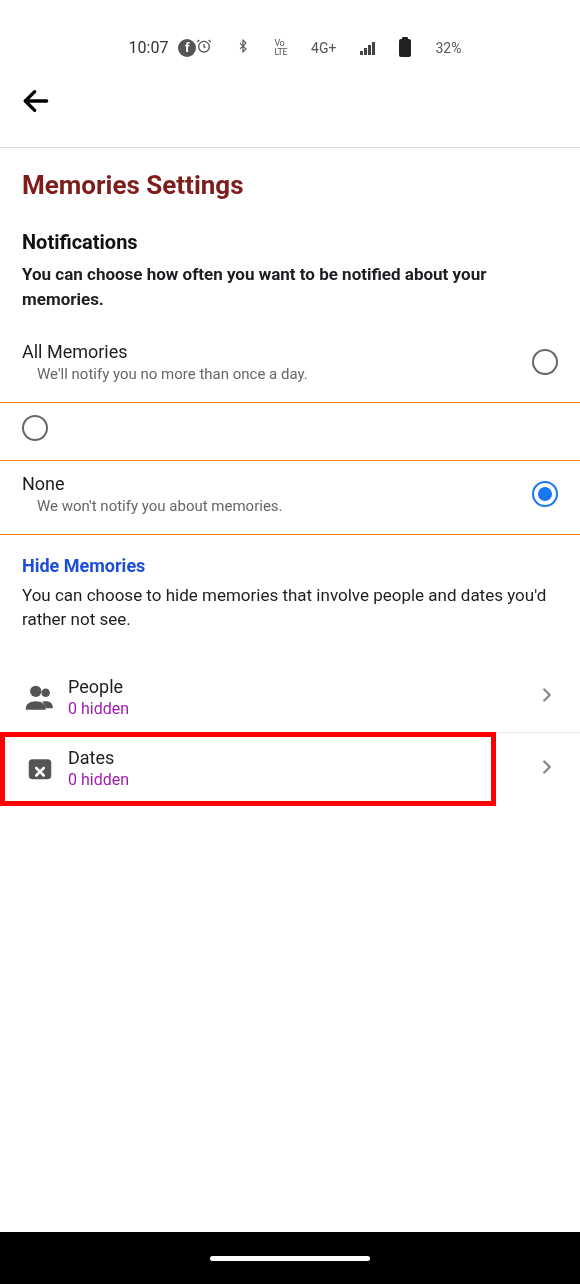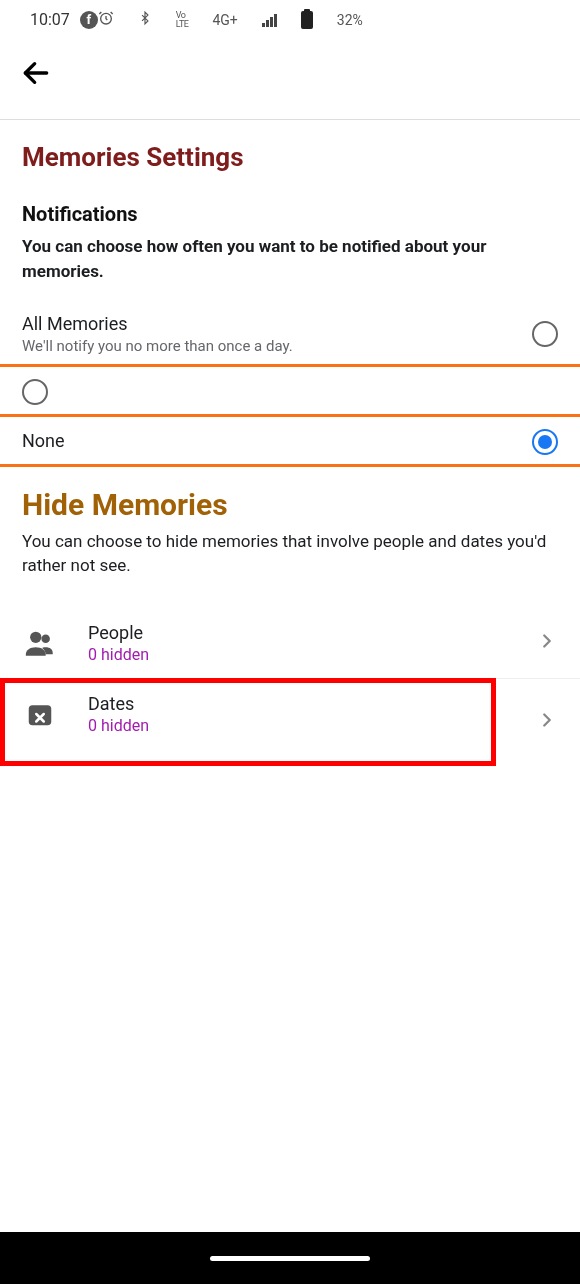--- a/index.html
+++ b/index.html
@@ -6,25 +6,26 @@
     body {
       width: 580px;
       height: 1284px;
       font-family: -apple-system, BlinkMacSystemFont, 'Segoe UI', Roboto, Helvetica, Arial, sans-serif;
       background: #fff;
       position: relative;
       overflow: hidden;
     }
     .status-bar {
       display: flex;
-      justify-content: flex-start;
+      justify-content: center;
       align-items: center;
       padding: 10px 20px 6px 30px;
       font-size: 16px;
       color: #333;
+      margin-top: 28px;
     }
     .status-left {
       display: flex;
       align-items: center;
       gap: 10px;
     }
     .status-right {
       display: flex;
       align-items: center;
       gap: 24px;
@@ -90,34 +91,35 @@
       font-size: 17px;
       color: #1c1e21;
       padding: 2px 22px 18px;
       line-height: 1.45;
       font-weight: bold;
     }
     .option-row {
       display: flex;
       justify-content: space-between;
       align-items: center;
-      padding: 12px 22px 9px;
-      border-bottom: 3px solid #f97316;
+      padding: 12px 22px 19px;
+      border-bottom: 1px solid #f97316;
     }
     .option-text {
       flex: 1;
     }
     .option-title {
       font-size: 18px;
       color: #1c1e21;
       margin-bottom: 3px;
     }
     .option-sub {
       font-size: 15px;
       color: #65676b;
+      margin-left: 15px;
     }
     .radio {
       width: 26px;
       height: 26px;
       border: 2.5px solid #666;
       border-radius: 50%;
       display: flex;
       align-items: center;
       justify-content: center;
       cursor: pointer;
@@ -126,43 +128,43 @@
       border-color: #1877f2;
     }
     .radio.selected::after {
       content: '';
       width: 14px;
       height: 14px;
       background: #1877f2;
       border-radius: 50%;
     }
     .hide-section-title {
-      font-size: 30px;
+      font-size: 18px;
       font-weight: 700;
-      color: #a16207;
+      color: #1d4ed8;
       padding: 20px 22px 6px;
     }
     .hide-section-desc {
       font-size: 17px;
       color: #1c1e21;
       padding: 2px 22px 30px;
       line-height: 1.4;
     }
     .hide-row {
       display: flex;
       align-items: center;
       padding: 14px 22px 14px;
       border-bottom: 1px solid #eee;
       cursor: pointer;
-      gap: 30px;
+      gap: 10px;
     }
     .hide-row.highlighted {
       border: 5px solid #f00;
       margin-right: 84px;
-      padding: 10px 17px 26px;
+      padding: 10px 17px 12px;
       margin-top: -1px;
     }
     .hide-row-wrap {
       position: relative;
     }
     .hide-icon {
       width: 36px;
       height: 36px;
       display: flex;
       align-items: center;
@@ -277,20 +279,21 @@
   <div class="radio"></div>
 </div>
 
 <div class="option-row">
   <div class="radio"></div>
 </div>
 
 <div class="option-row">
   <div class="option-text">
     <div class="option-title">None</div>
+    <div class="option-sub">We won't notify you about memories.</div>
   </div>
   <div class="radio selected"></div>
 </div>
 
 <h2 class="hide-section-title">Hide Memories</h2>
 <p class="hide-section-desc">You can choose to hide memories that involve people and dates you'd rather not see.</p>
 
 <div class="hide-row-wrap">
   <div class="hide-row">
     <div class="hide-icon">

